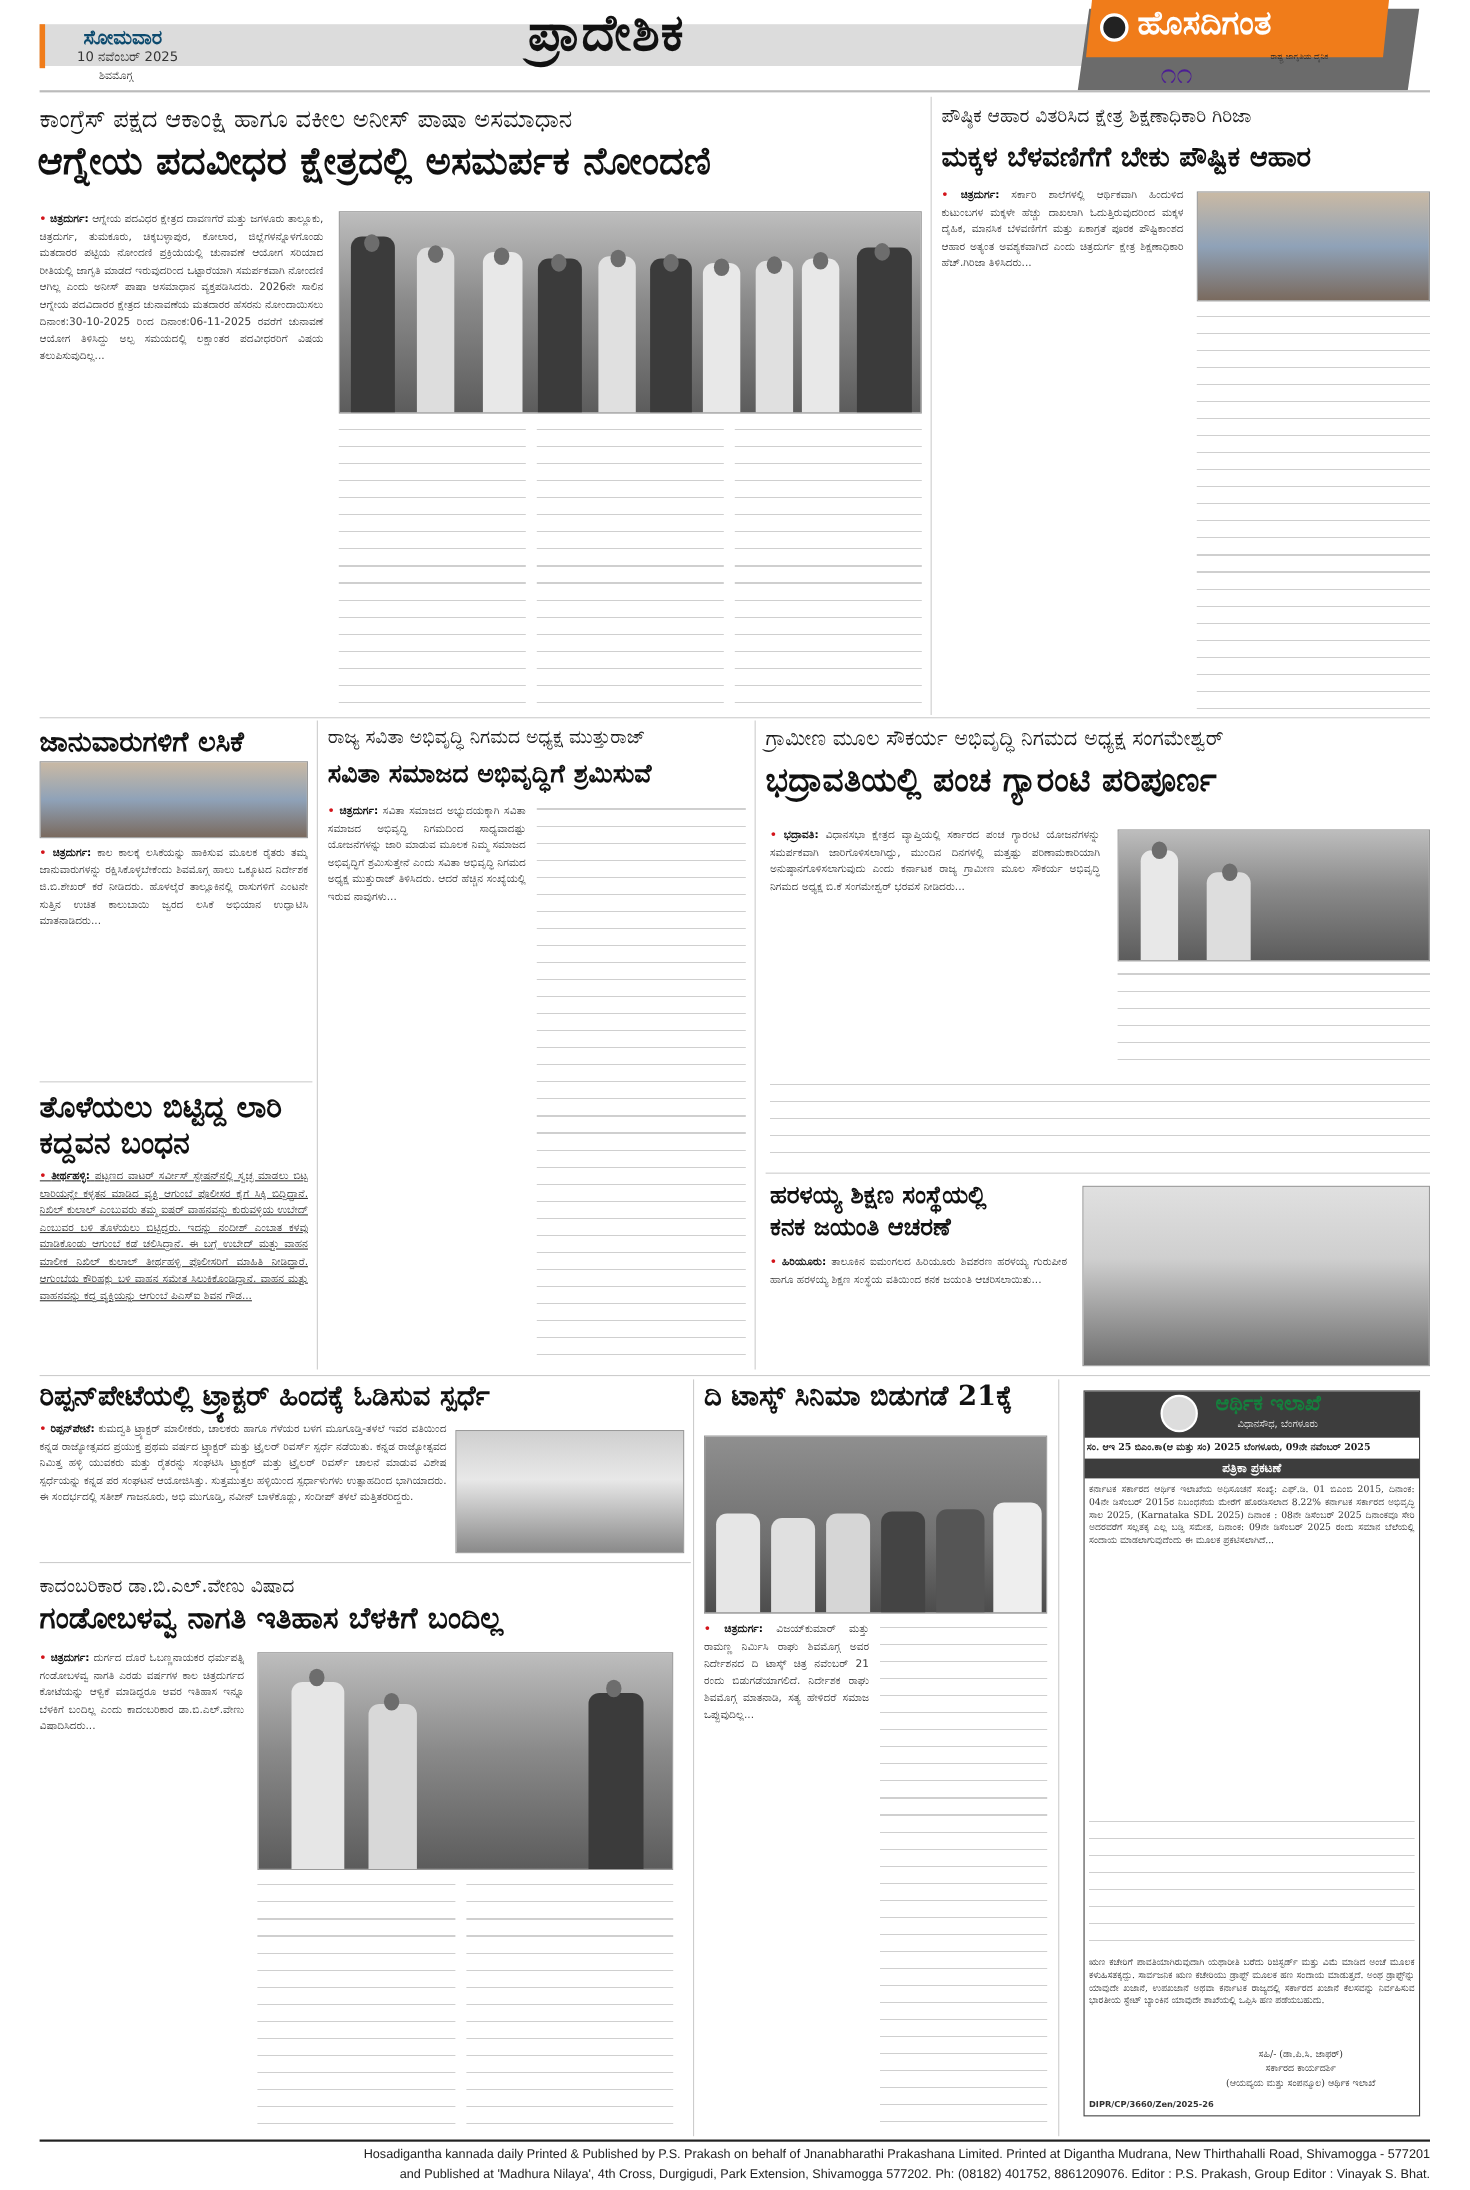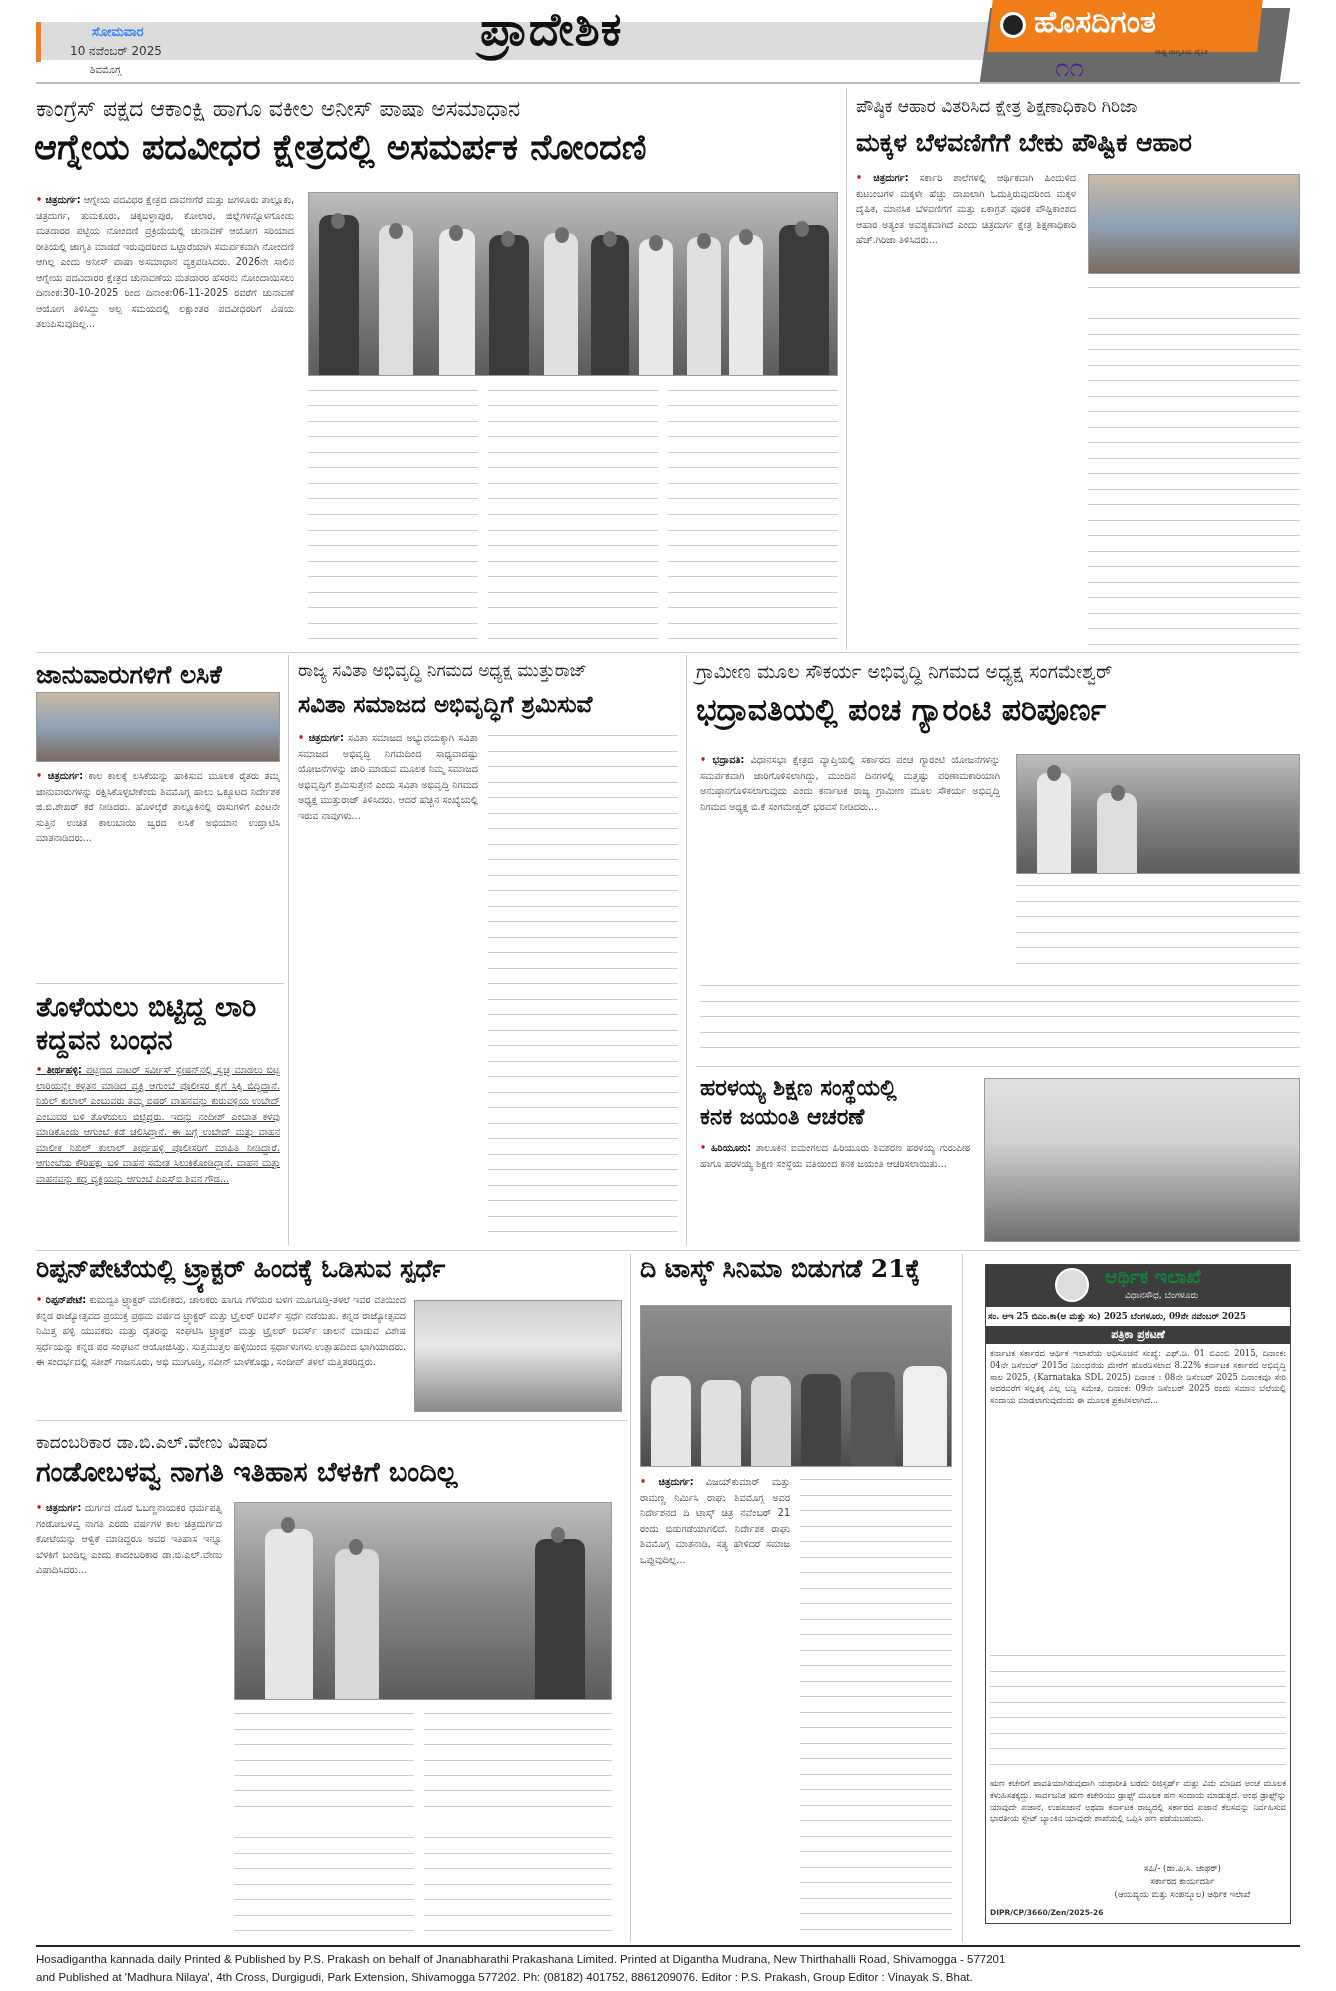--- a/index.html
+++ b/index.html
@@ -1,21 +1,21 @@
 <!DOCTYPE html>
 <html><head>
 <meta charset="utf-8">
 <style>
   * { box-sizing: border-box; margin: 0; padding: 0; }
   body { width: 1336px; height: 1991px; background: #ffffff; font-family: "DejaVu Sans", sans-serif; color: #222; position: relative; overflow: hidden; }
   .abs { position: absolute; }
   
   .mast-band { left: 36px; top: 22px; width: 1240px; height: 38px; background: #dcdcdc; }
   .mast-orange-bar { left: 36px; top: 22px; width: 5px; height: 40px; background: #f07c1a; }
-  .mast-day { left: 92px; top: 24px; font-size: 13px; font-weight: bold; color: #3b82f6; }
+  .mast-day { left: 76px; top: 24px; font-size: 18px; font-weight: bold; color: #0c4a6e; }
   .mast-date { left: 70px; top: 44px; font-size: 12px; color: #333; }
   .mast-city { left: 90px; top: 64px; font-size: 10px; color: #333; }
   .mast-section { left: 480px; top: 2px; font-size: 46px; font-weight: bold; color: #111; font-family: "DejaVu Serif", serif; letter-spacing: 1px; }
   .mast-rule { left: 36px; top: 82px; width: 1264px; height: 2px; background: #bbb; }
   .logo-gray { left: 985px; top: 8px; width: 300px; height: 74px; background: #6b6b6b; transform: skewX(-8deg); }
   .logo-orange { left: 990px; top: 0px; width: 270px; height: 52px; background: #f07c1a; transform: skewX(-6deg); }
   .logo-emblem { left: 1000px; top: 12px; width: 26px; height: 26px; border-radius: 50%; background: #222; border: 3px solid #fff; }
   .logo-name { left: 1034px; top: 4px; font-size: 30px; font-weight: bold; color: #fff; font-family: "DejaVu Serif", serif; }
   .logo-tag { left: 1155px; top: 48px; font-size: 7px; color: #222; }
   .logo-page { left: 1055px; top: 52px; font-size: 26px; color: #4c1d95; font-family: "DejaVu Serif", serif; }
@@ -37,21 +37,21 @@
   .ad-head { left: 986px; top: 1265px; width: 304px; height: 42px; background: #3d3d3d; }
   .ad-seal { left: 1055px; top: 1268px; width: 34px; height: 34px; border-radius: 50%; background: #ddd; border: 2px solid #fff; }
   .ad-title { left: 1105px; top: 1265px; font-size: 19px; font-weight: bold; color: #15803d; font-family: "DejaVu Serif", serif; }
   .ad-sub { left: 1125px; top: 1290px; font-size: 9px; color: #eee; }
   .ad-ref { left: 988px; top: 1311px; width: 300px; font-size: 8.6px; font-weight: bold; color: #222; font-family: "DejaVu Serif", serif; white-space: nowrap; }
   .ad-press { left: 986px; top: 1326px; width: 304px; height: 18px; background: #3d3d3d; color: #fff; font-size: 11px; font-weight: bold; text-align: center; line-height: 18px; }
   .ad-body { left: 990px; top: 1348px; width: 296px; font-size: 8.4px; line-height: 11.8px; color: #333; text-align: justify; font-family: "DejaVu Serif", serif; }
   .ad-sign { left: 1075px; top: 1862px; width: 215px; font-size: 8.6px; line-height: 13px; color: #333; text-align: center; font-family: "DejaVu Serif", serif; }
   .ad-code { left: 990px; top: 1908px; font-size: 7.5px; font-weight: bold; color: #333; }
   .footer-rule { left: 36px; top: 1945px; width: 1264px; height: 2px; background: #222; }
-  .footer { left: 36px; top: 1950px; width: 1264px; font-size: 11.5px; line-height: 18px; text-align: left; color: #222; font-family: "Liberation Sans", sans-serif; }
+  .footer { left: 36px; top: 1950px; width: 1264px; font-size: 11.5px; line-height: 18px; text-align: right; color: #222; font-family: "Liberation Sans", sans-serif; }
 </style>
 </head>
 <body>
 
 <div class="abs mast-band"></div>
 <div class="abs mast-orange-bar"></div>
 <div class="abs mast-day">ಸೋಮವಾರ</div>
 <div class="abs mast-date">10 ನವೆಂಬರ್ 2025</div>
 <div class="abs mast-city">ಶಿವಮೊಗ್ಗ</div>
 <div class="abs mast-section">ಪ್ರಾದೇಶಿಕ</div>

